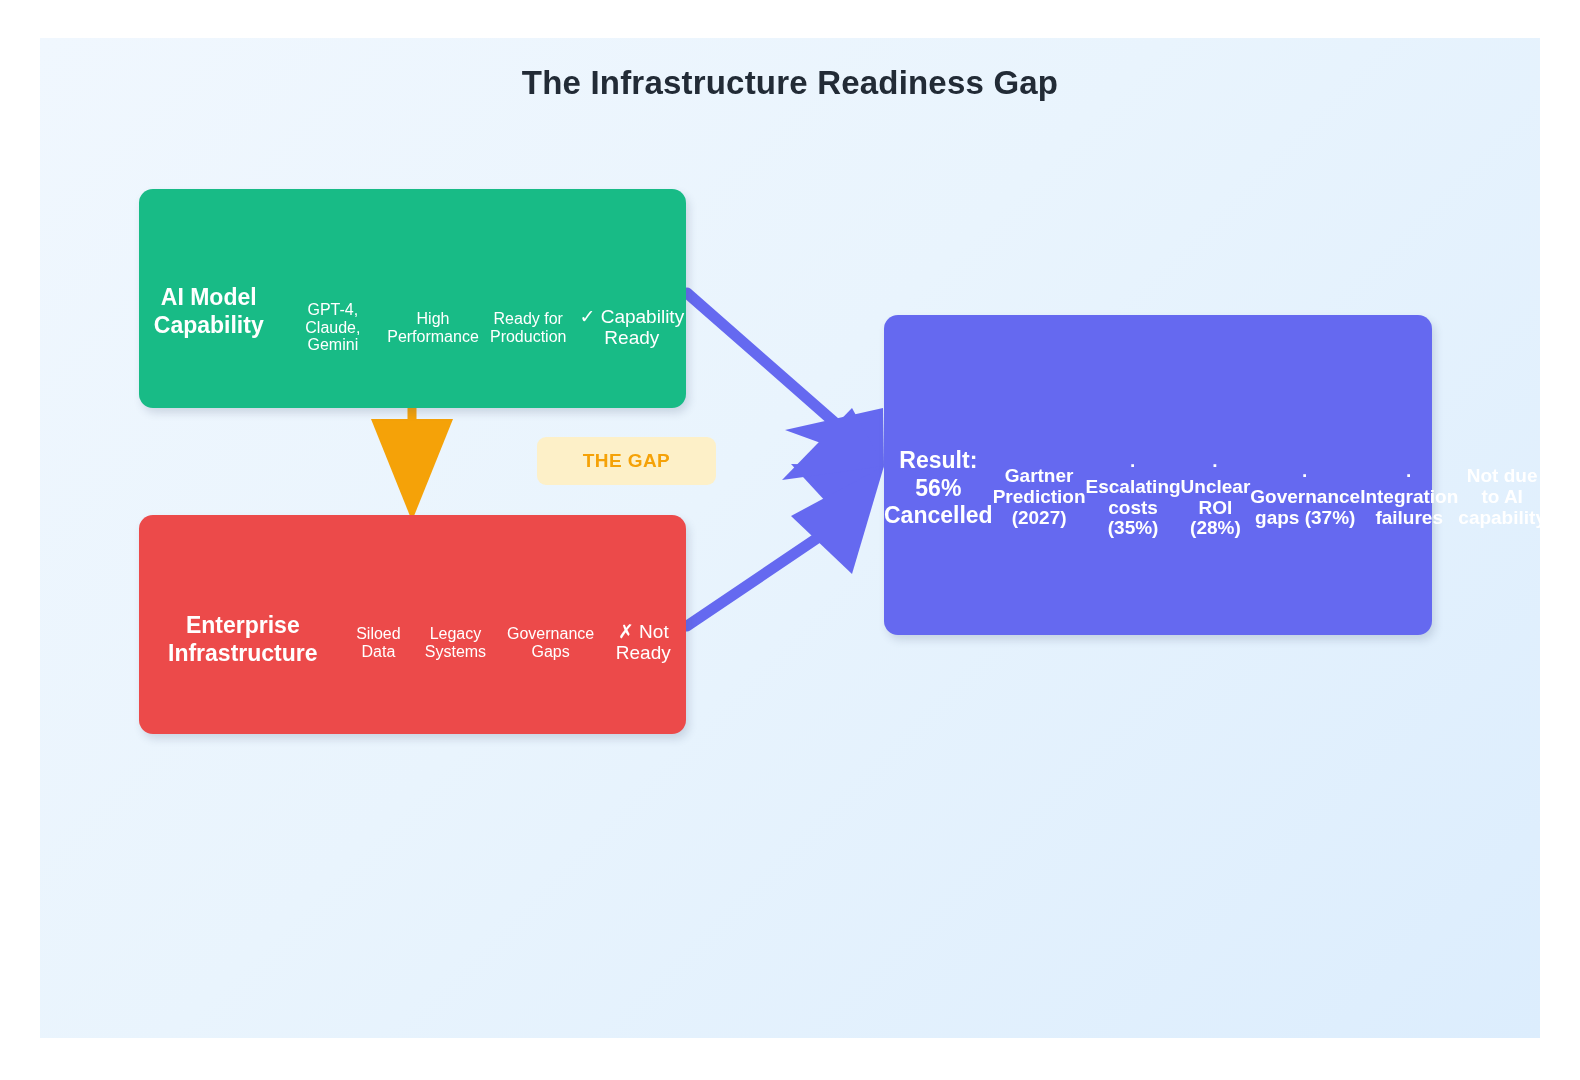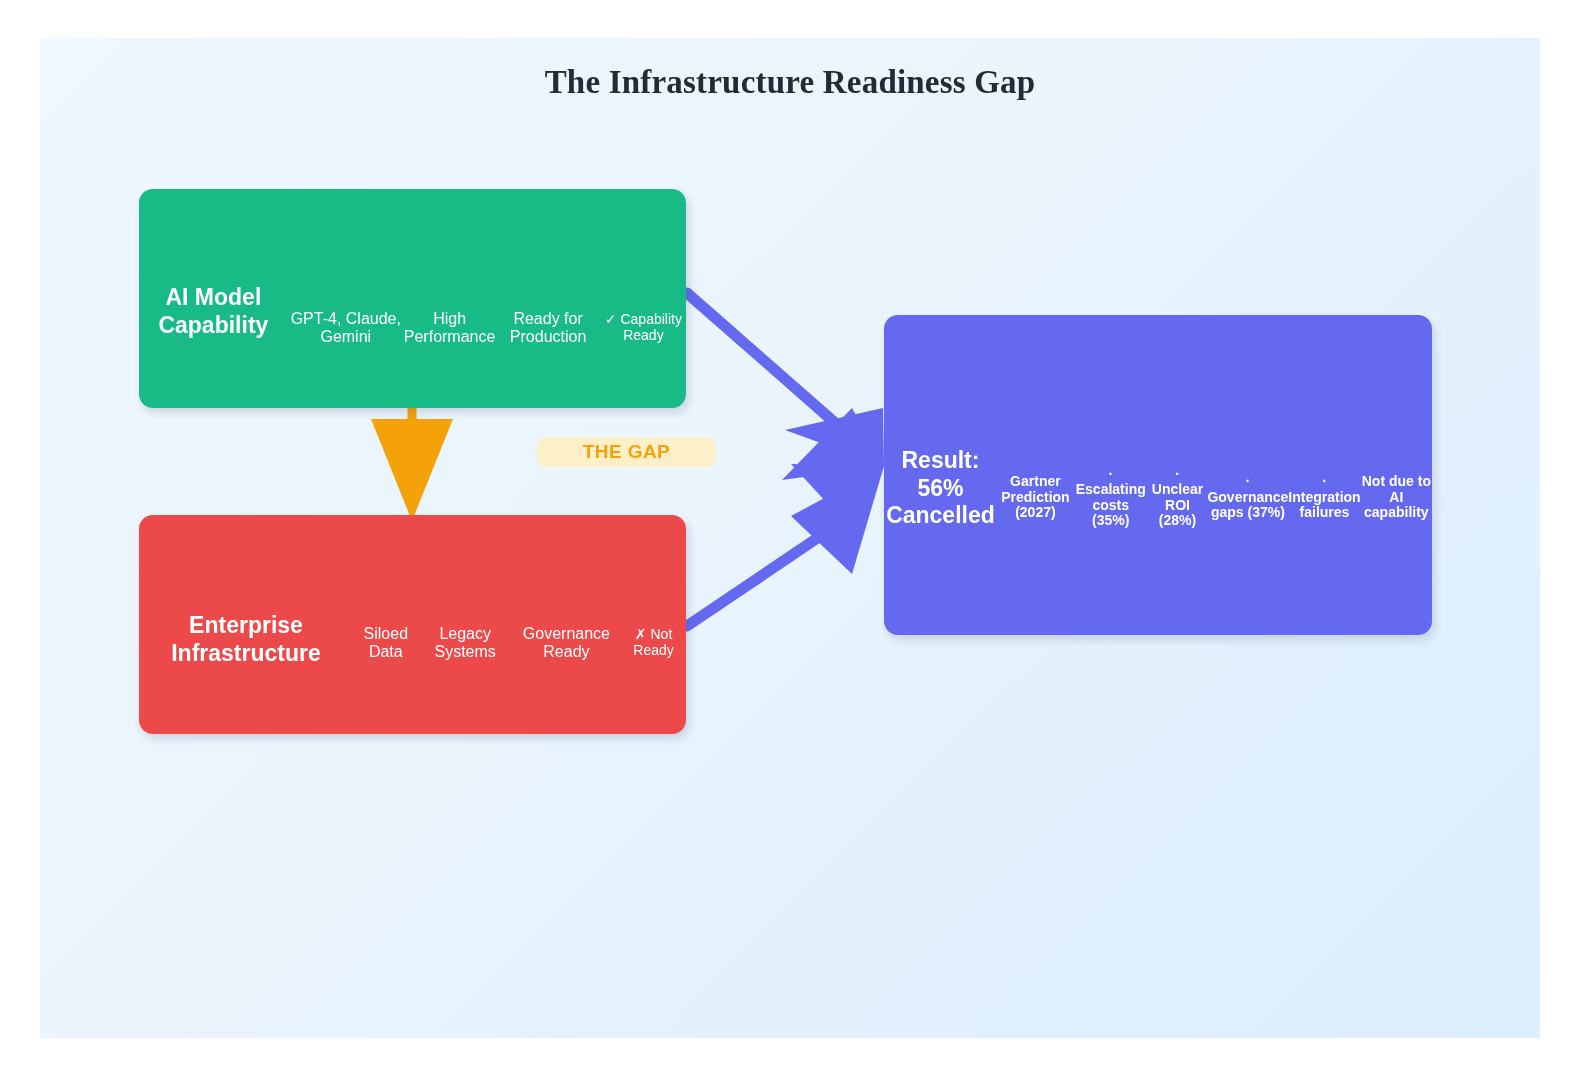--- a/index.html
+++ b/index.html
@@ -26,21 +26,20 @@
   #diagram-title {
     position: absolute;
     left: 0;
     top: 26px;
     width: 1500px;
     text-align: center;
     font-size: 33px;
     font-weight: bold;
     color: #222b36;
     letter-spacing: 0.2px;
-    font-family: Liberation Serif, serif;
   }
 
   
   .node {
     position: absolute;
     border-radius: 14px;
     box-shadow: 3px 5px 9px rgba(60, 80, 110, 0.18);
     box-sizing: border-box;
     display: flex;
     flex-direction: row;
@@ -54,21 +53,21 @@
     text-align: center;
     line-height: 1.2;
   }
   .node-line {
     font-size: 16px;
     color: #ffffff;
     text-align: center;
     line-height: 1.1;
   }
   .node-line.sub {
-    font-size: 14px;
+    font-size: 19px;
   }
   .node-line.spacer-top {
     margin-top: 12px;
   }
 
   #node-capability {
     left: 99px;
     top: 151px;
     width: 547px;
     height: 219px;
@@ -98,21 +97,21 @@
     padding-top: 27px;
   }
   #node-result .node-line { margin-top: 18px; font-weight: bold; }
 
   
   #gap-badge {
     position: absolute;
     left: 497px;
     top: 399px;
     width: 179px;
-    height: 30px;
+    height: 48px;
     background: #fdf0c8;
     border-radius: 9px;
     display: flex;
     align-items: center;
     justify-content: center;
     z-index: 4;
   }
   #gap-badge-label {
     font-size: 19px;
     font-weight: bold;
@@ -164,21 +163,21 @@
       <div class="node-line">GPT-4, Claude, Gemini</div>
       <div class="node-line">High Performance</div>
       <div class="node-line">Ready for Production</div>
       <div class="node-line sub">✓ Capability Ready</div>
     </div>
 
     <div class="node" id="node-infrastructure">
       <div class="node-title">Enterprise Infrastructure</div>
       <div class="node-line">Siloed Data</div>
       <div class="node-line">Legacy Systems</div>
-      <div class="node-line">Governance Ready</div>
+      <div class="node-line">Governance Gaps</div>
       <div class="node-line sub">✗ Not Ready</div>
     </div>
 
     <div class="node" id="node-result">
       <div class="node-title">Result: 56% Cancelled</div>
       <div class="node-line sub">Gartner Prediction (2027)</div>
       <div class="node-line sub spacer-top">· Escalating costs (35%)</div>
       <div class="node-line sub">· Unclear ROI (28%)</div>
       <div class="node-line sub">· Governance gaps (37%)</div>
       <div class="node-line sub">· Integration failures</div>

